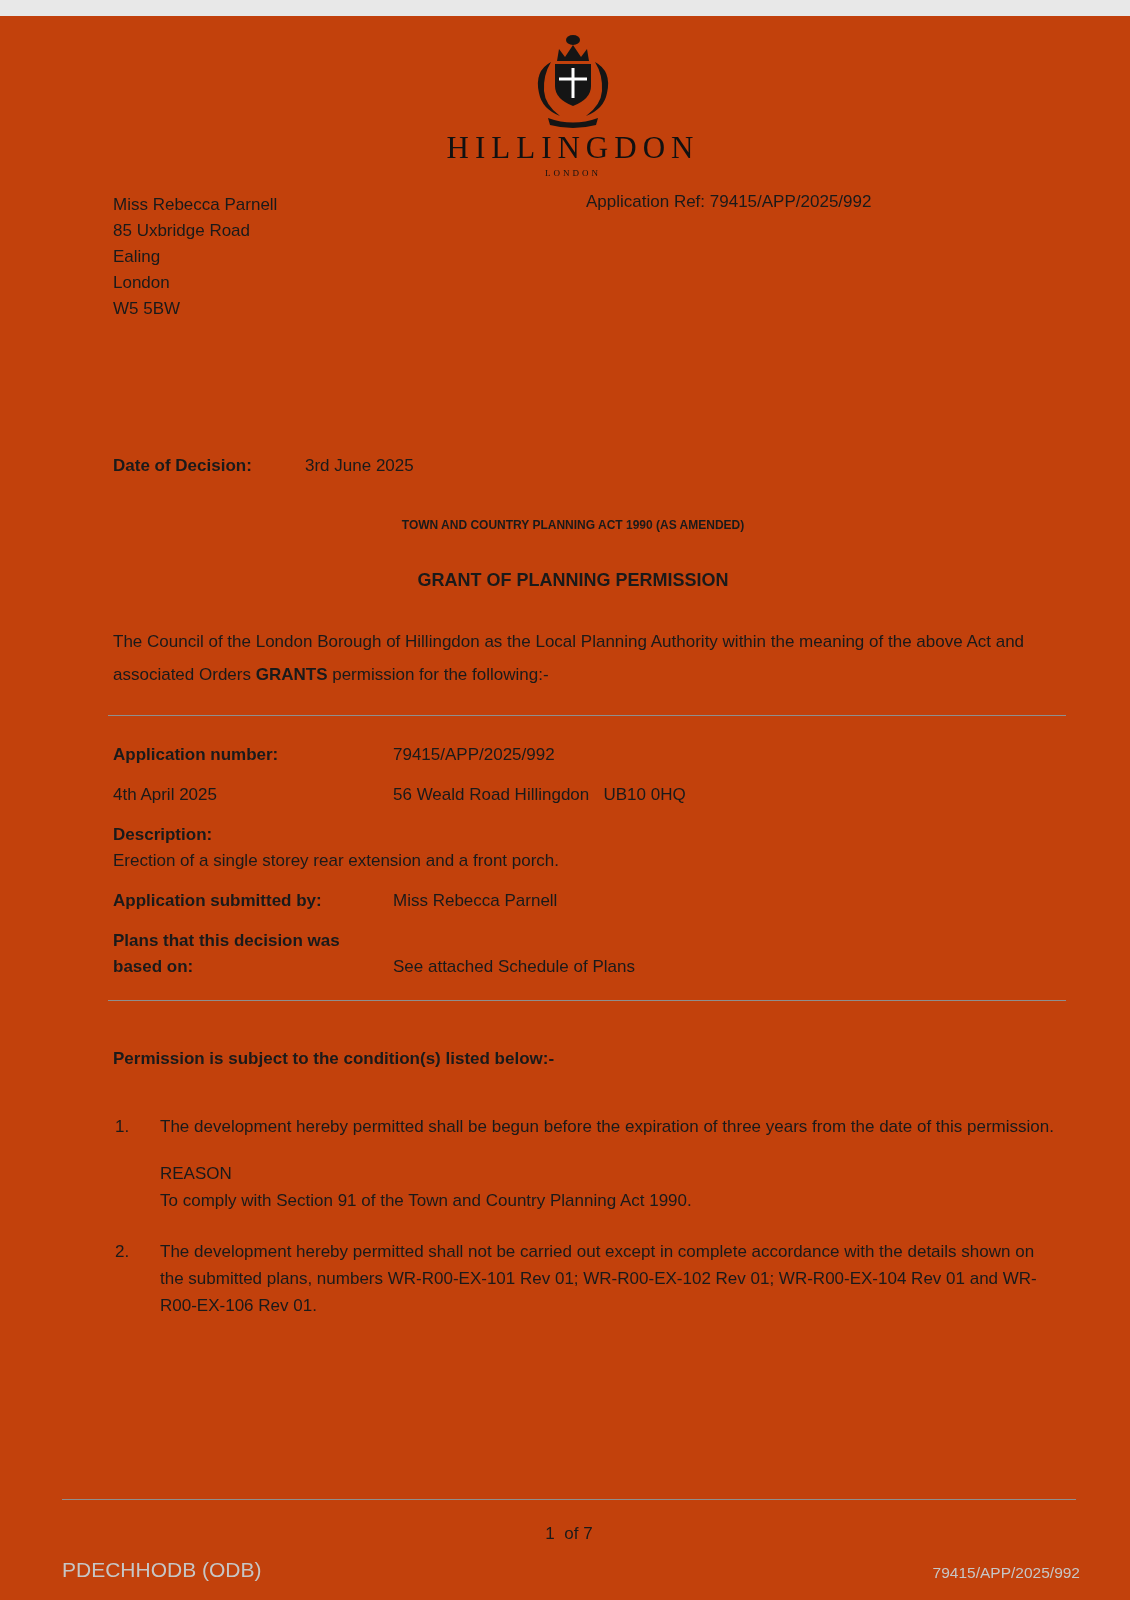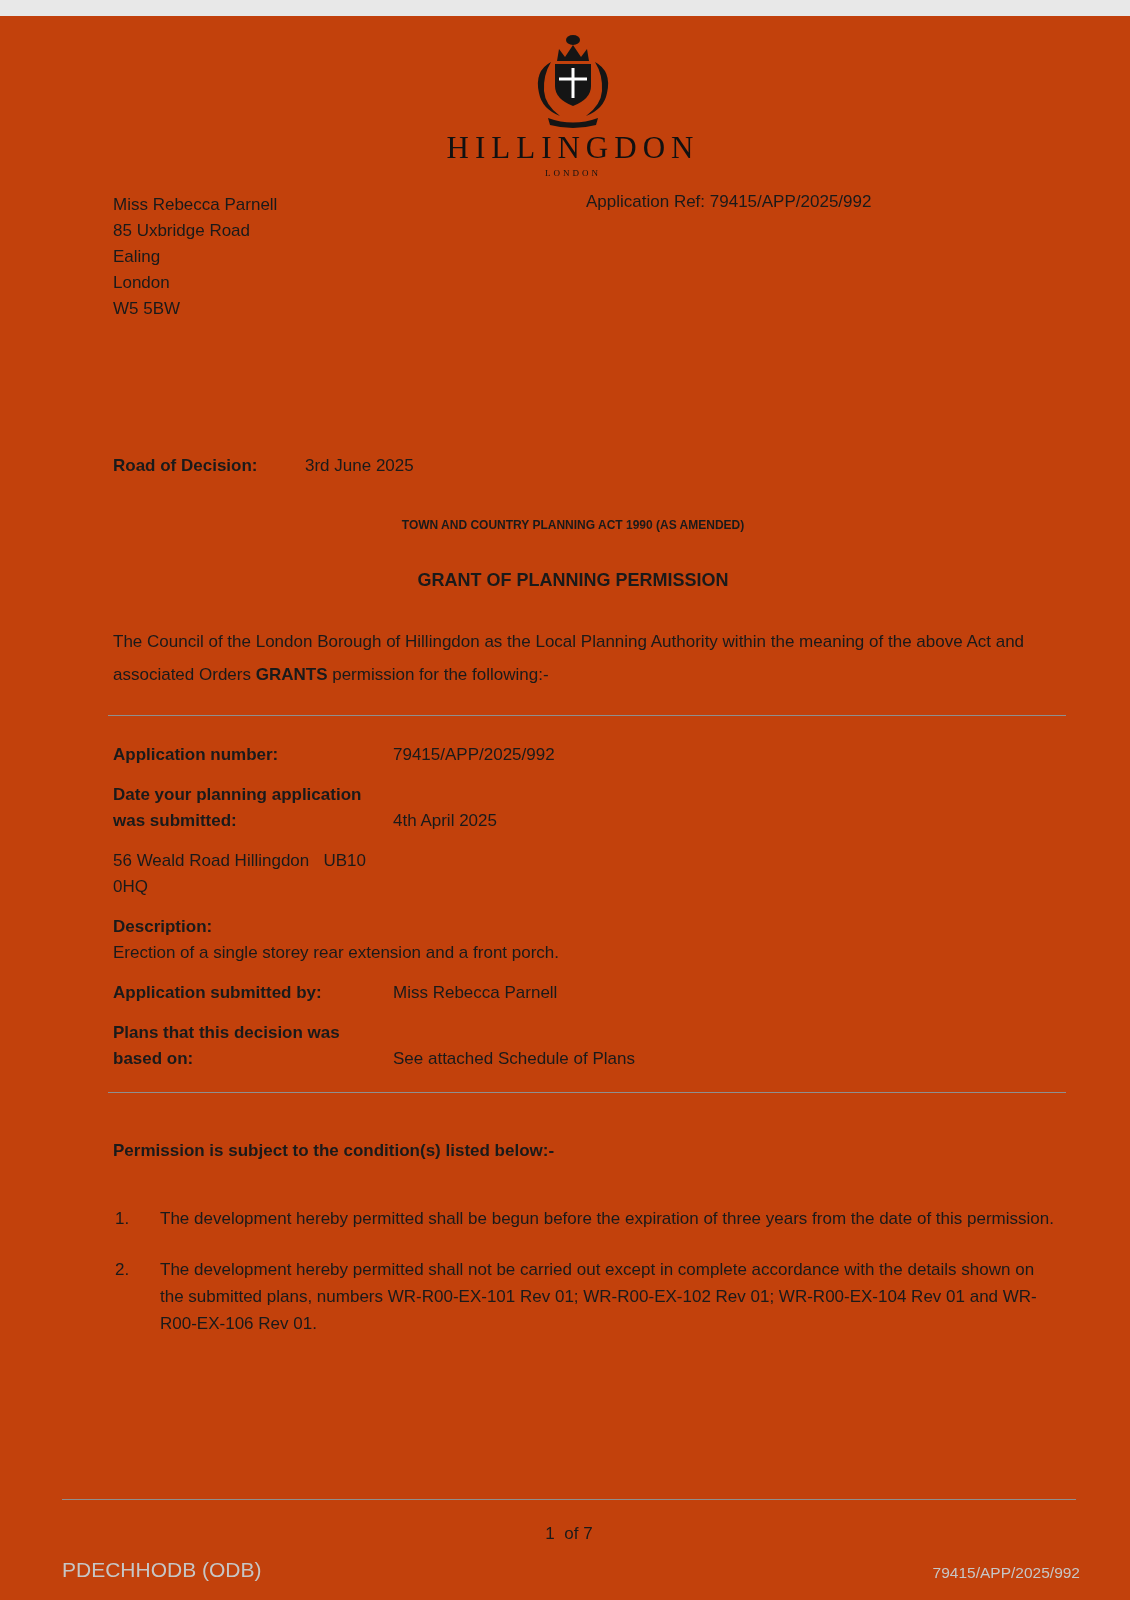--- a/index.html
+++ b/index.html
@@ -86,36 +86,35 @@
       <div>Miss Rebecca Parnell</div>
       <div>85 Uxbridge Road</div>
       <div>Ealing</div>
       <div>London</div>
       <div>W5 5BW</div>
     </div>
     <div class="app-ref">Application Ref: 79415/APP/2025/992</div>
   </div>
 
   <div class="decision-row">
-    <span class="decision-label">Road of Decision:</span><span>3rd June 2025</span>
+    <span class="decision-label">Date of Decision:</span><span>3rd June 2025</span>
   </div>
 
   <div class="title-act">TOWN AND COUNTRY PLANNING ACT 1990 (AS AMENDED)</div>
   <div class="title-grant">GRANT OF PLANNING PERMISSION</div>
 
   <p class="intro"><span>The Council of the London Borough of Hillingdon as the Local Planning Authority within the meaning of the above Act and associated Orders </span><b>GRANTS</b><span> permission for the following:-</span></p>
 
   <hr class="rule">
 
   <div class="details">
 
     <div class="dlabel">Application number:</div>
     <div class="dvalue">79415/APP/2025/992</div>
 
-    <div class="dlabel">Date your planning application was submitted:</div>
     <div class="dvalue">4th April 2025</div>
 
     <div class="dvalue">56 Weald Road Hillingdon   UB10 0HQ</div>
 
     <div class="dfull">
       <div class="dlabel">Description:</div>
       <div class="dvalue">Erection of a single storey rear extension and a front porch.</div>
     </div>
 
     <div class="dlabel">Application submitted by:</div>
@@ -129,20 +128,24 @@
   <hr class="rule bottom">
 
   <div class="cond-heading">Permission is subject to the condition(s) listed below:-</div>
 
   <div class="conditions">
 
     <div class="condition">
       <div class="cnum">1.</div>
       <div>
         <div class="ctext">The development hereby permitted shall be begun before the expiration of three years from the date of this permission.</div>
+        <div class="creason">
+          <div>REASON</div>
+          <div>To comply with Section 91 of the Town and Country Planning Act 1990.</div>
+        </div>
       </div>
     </div>
 
     <div class="condition">
       <div class="cnum">2.</div>
       <div class="ctext">The development hereby permitted shall not be carried out except in complete accordance with the details shown on the submitted plans, numbers WR-R00-EX-101 Rev 01; WR-R00-EX-102 Rev 01; WR-R00-EX-104 Rev 01 and WR-R00-EX-106 Rev 01.</div>
     </div>
 
   </div>
 

